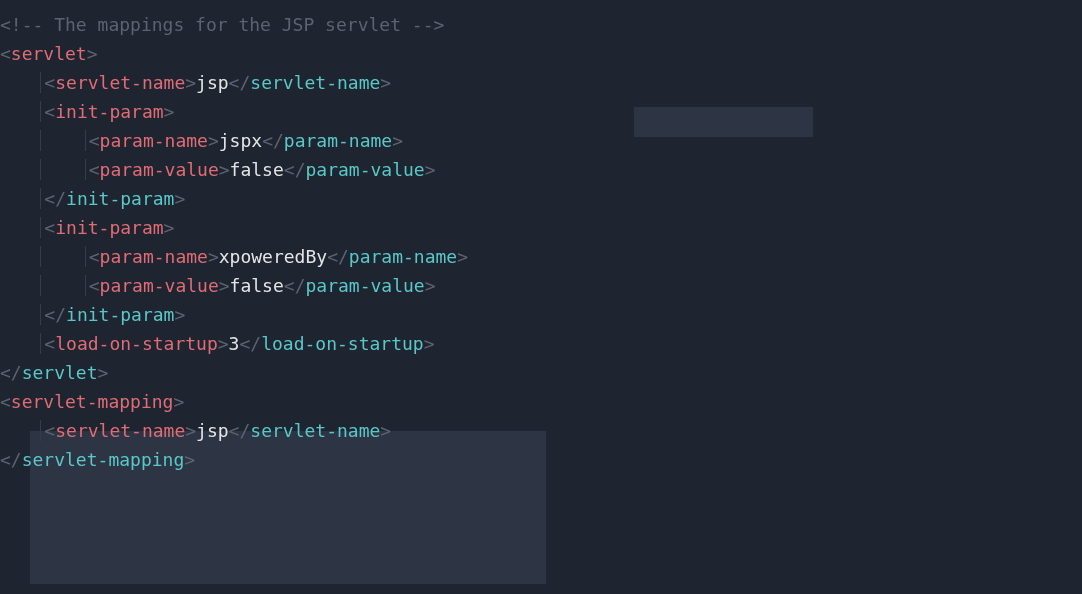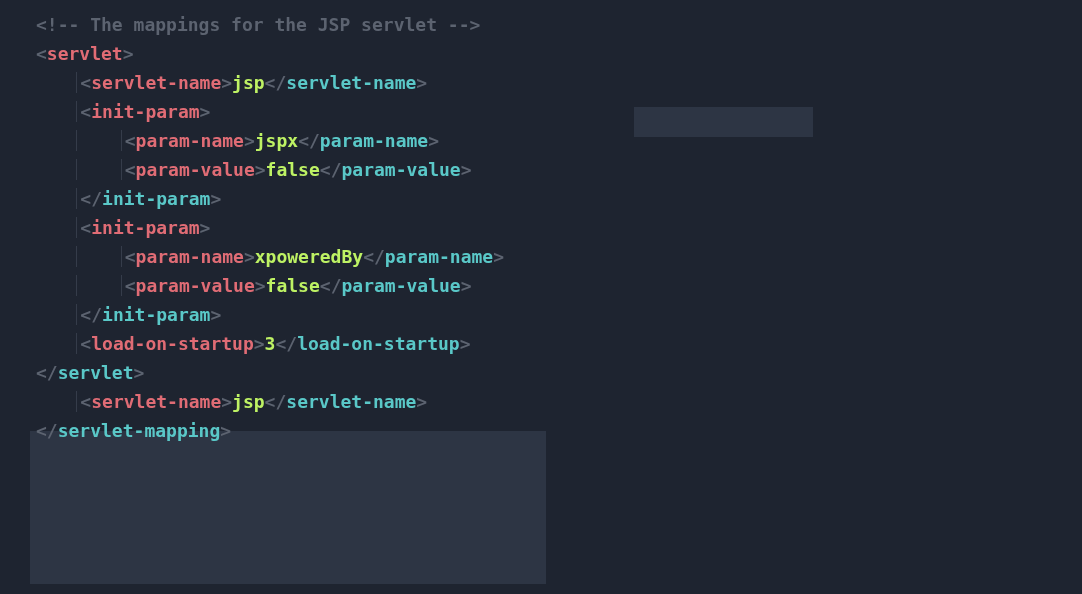--- a/index.html
+++ b/index.html
@@ -14,24 +14,22 @@
     width: 1082px;
     height: 594px;
     border-radius: 8px;
     position: relative;
   }
   .code-area {
     position: relative;
   }
   .line {
     white-space: pre;
-    padding-left: 36px;
     position: relative;
     height: 29px;
-    font-weight: bold;
   }
   .indent-guide {
     position: absolute;
     top: 0;
     bottom: 0;
     width: 1px;
     border-left: 1px solid #353c4a;
   }
   .ig1 { left: 40px; }
   .ig2 { left: 84px; }
@@ -54,21 +52,21 @@
     width: 516px;
     height: 153px;
     z-index: 0;
   }
   .code-area .line > span, .code-area .line { position: relative; z-index: 1; }
 
   .c-comment { color: #5c6370; }
   .c-punc    { color: #5c6370; }
   .c-tag     { color: #e06c75; }
   .c-tagc    { color: #5ac8c8; }
-  .c-text    { color: #bef264; }
+  .c-text    { color: #e5e5e5; }
 </style>
 </head>
 <body>
 
 <div class="code-area">
   <div class="hl1"></div>
   <div class="hl2"></div>
 
   <div class="line"><span class="c-comment"><span>&lt;!--</span><span> The mappings for the JSP servlet </span><span>--&gt;</span></span></div>
 
@@ -90,19 +88,20 @@
   <div class="line"><span class="indent-guide ig1"></span><span class="indent-guide ig2"></span>        <span class="c-punc">&lt;</span><span class="c-tag">param-name</span><span class="c-punc">&gt;</span><span class="c-text">xpoweredBy</span><span class="c-punc">&lt;/</span><span class="c-tagc">param-name</span><span class="c-punc">&gt;</span></div>
 
   <div class="line"><span class="indent-guide ig1"></span><span class="indent-guide ig2"></span>        <span class="c-punc">&lt;</span><span class="c-tag">param-value</span><span class="c-punc">&gt;</span><span class="c-text">false</span><span class="c-punc">&lt;/</span><span class="c-tagc">param-value</span><span class="c-punc">&gt;</span></div>
 
   <div class="line"><span class="indent-guide ig1"></span>    <span class="c-punc">&lt;/</span><span class="c-tagc">init-param</span><span class="c-punc">&gt;</span></div>
 
   <div class="line"><span class="indent-guide ig1"></span>    <span class="c-punc">&lt;</span><span class="c-tag">load-on-startup</span><span class="c-punc">&gt;</span><span class="c-text">3</span><span class="c-punc">&lt;/</span><span class="c-tagc">load-on-startup</span><span class="c-punc">&gt;</span></div>
 
   <div class="line"><span class="c-punc">&lt;/</span><span class="c-tagc">servlet</span><span class="c-punc">&gt;</span></div>
 
+  <div class="line"><span class="c-punc">&lt;</span><span class="c-tag">servlet-mapping</span><span class="c-punc">&gt;</span></div>
 
   <div class="line"><span class="indent-guide ig1"></span>    <span class="c-punc">&lt;</span><span class="c-tag">servlet-name</span><span class="c-punc">&gt;</span><span class="c-text">jsp</span><span class="c-punc">&lt;/</span><span class="c-tagc">servlet-name</span><span class="c-punc">&gt;</span></div>
 
 
 
   <div class="line"><span class="c-punc">&lt;/</span><span class="c-tagc">servlet-mapping</span><span class="c-punc">&gt;</span></div>
 </div>
 
 </body></html>

